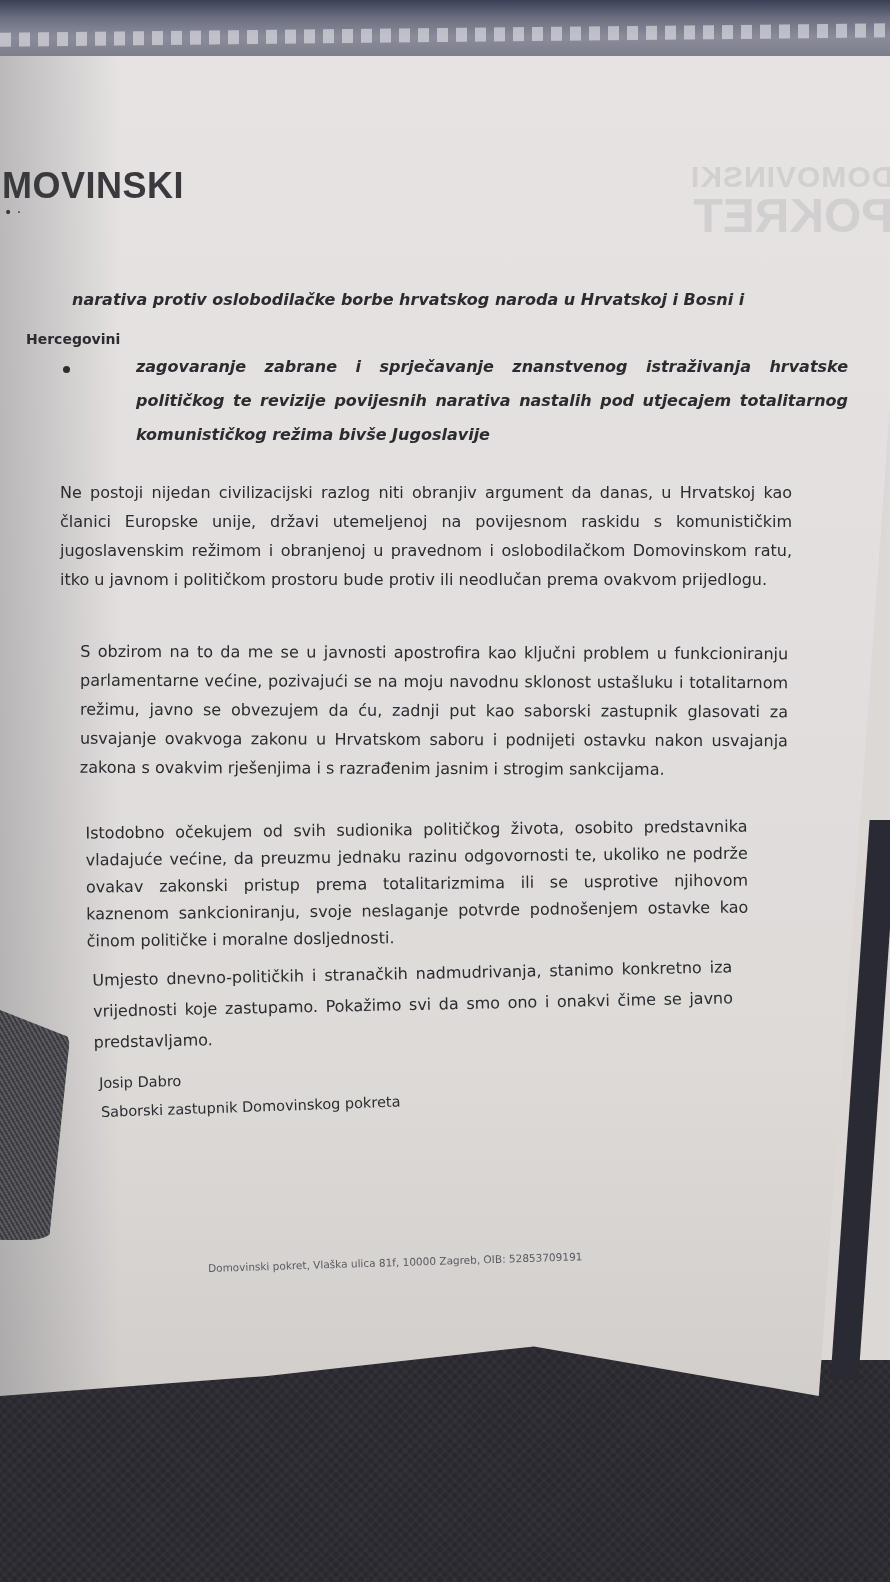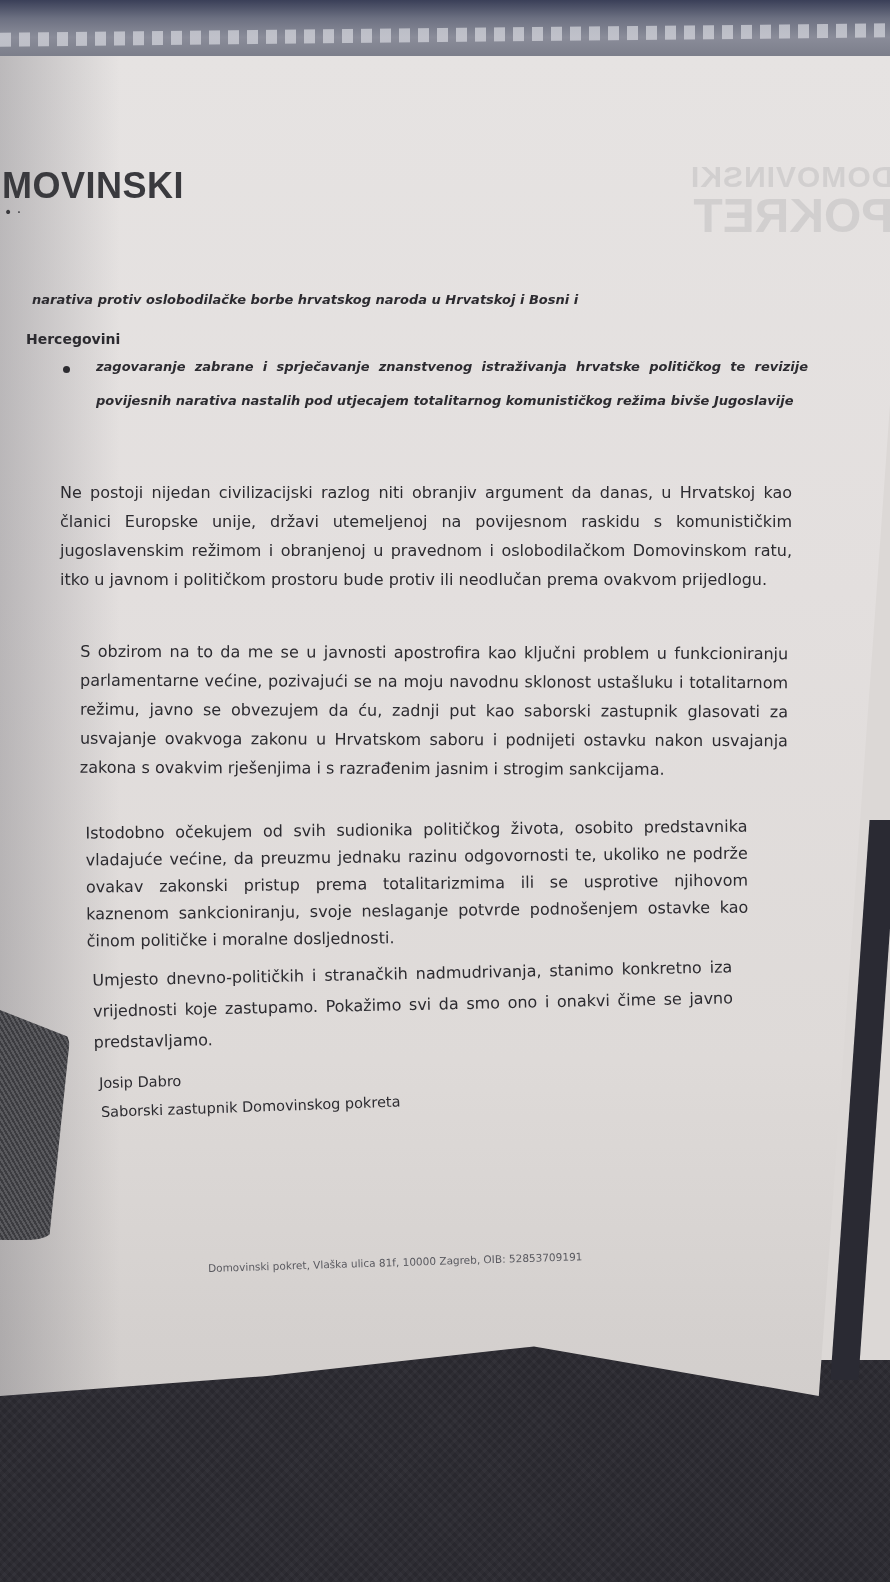--- a/index.html
+++ b/index.html
@@ -70,21 +70,21 @@
       position: absolute; left: 2px; top: 165px; color: #3a3a3e;
     }
     .logo .l1 { display: block; font-family: Liberation Sans, sans-serif; font-size: 36px; font-weight: bold; letter-spacing: 0.5px; }
     .logo .l2 { display: block; font-family: "DejaVu Sans", sans-serif; font-size: 44px; font-weight: bold; line-height: 44px; letter-spacing: -1px; }
     .logo .dots { display: block; font-size: 14px; color: #3a3a3e; line-height: 10px; margin-left: 2px; }
 
     .text {
       position: absolute; color: #2c2b30;
       font-family: "DejaVu Sans", sans-serif;
     }
-    .italic-bold { font-style: italic; font-weight: bold; font-size: 13px; line-height: 34px; }
+    .italic-bold { font-style: italic; font-weight: bold; font-size: 16px; line-height: 34px; margin-left: 40px; }
     .regular { font-size: 16px; line-height: 28px; }
     .justify { text-align: justify; text-align-last: left; }
     .bullet-dot { position: absolute; left: 63px; top: 366px; width: 7px; height: 7px; border-radius: 50%; background: #2c2b30; }
     .footer-text { font-size: 10.5px; color: #5a5a60; transform: rotate(-1.8deg); transform-origin: left center; }
   </style>
 </head>
 <body>
 
 <div class="bg-fabric"></div>
 <div class="binder-strip">

